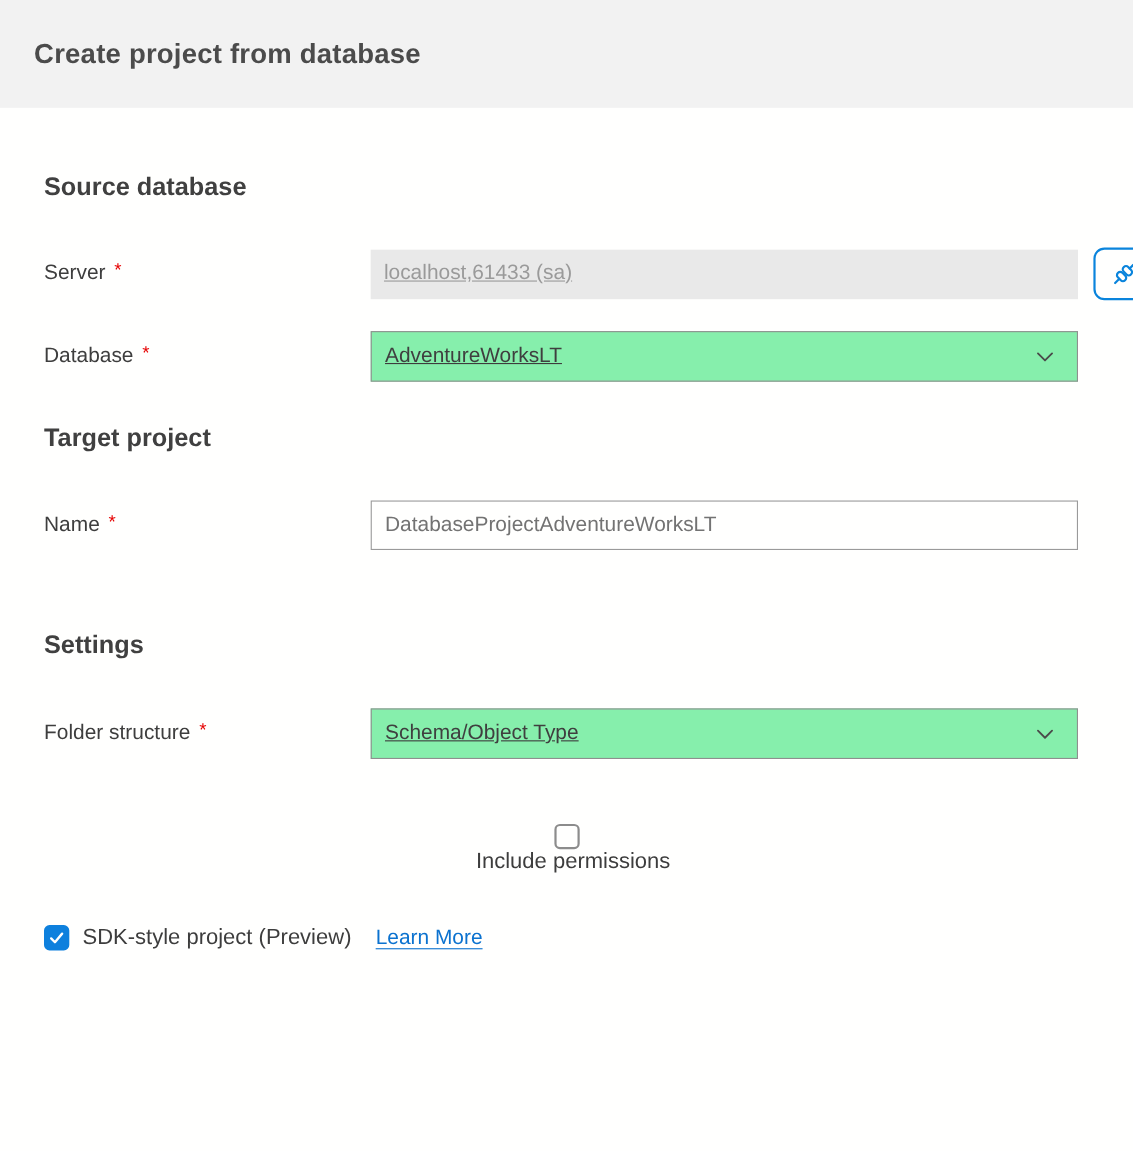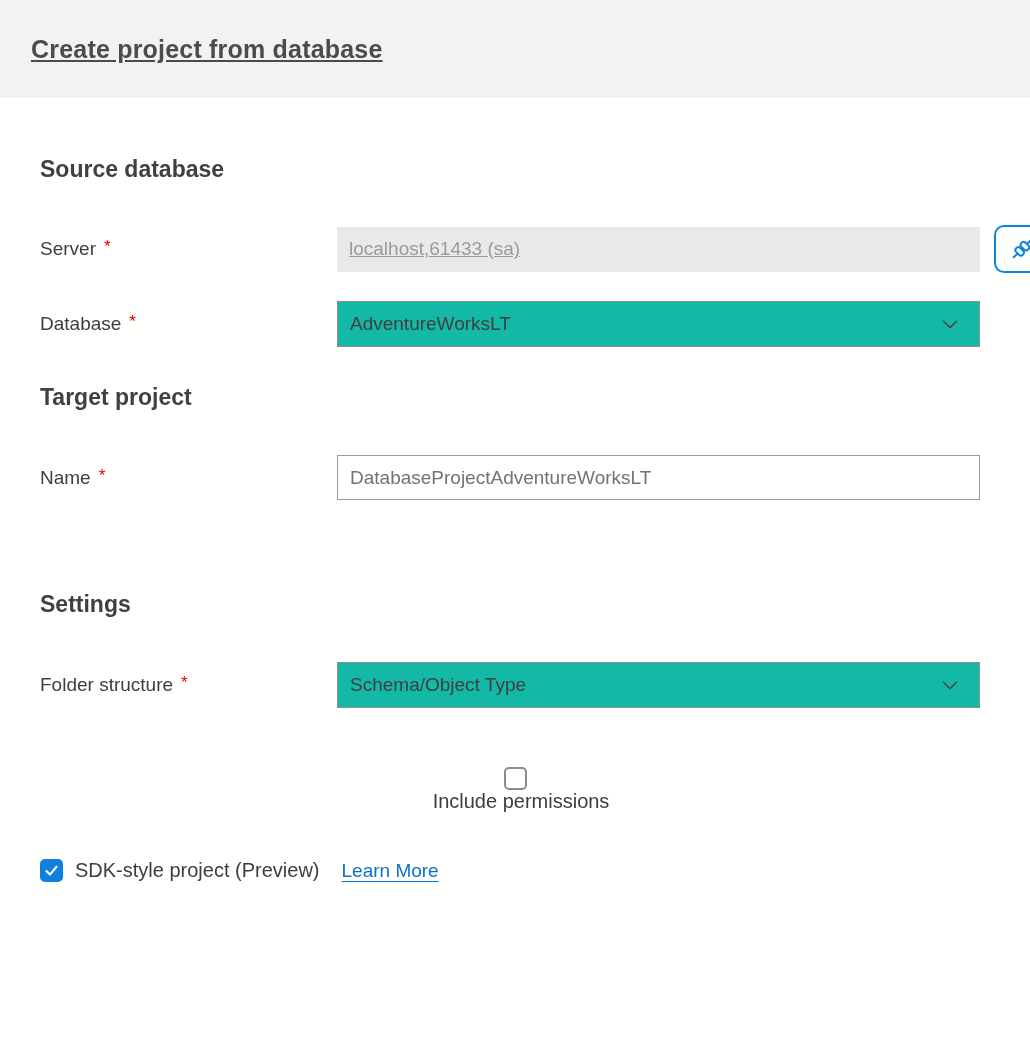--- a/index.html
+++ b/index.html
@@ -15,32 +15,31 @@
     background:#f2f2f2;
     display:flex;
     align-items:center;
     padding-left:31px;
   }
   .dialog-title {
     font-size:25px;
     font-weight:bold;
     color:#4b4b4b;
     letter-spacing:.2px;
-    text-decoration:underline;
   }
   .content { padding:0 40px; }
   .section-heading {
     font-size:23px;
     font-weight:bold;
     color:#404040;
     line-height:28px;
   }
   #heading-source   { margin-top:57px;  margin-bottom:42px; }
   #heading-target   { margin-top:36px;  margin-bottom:44px; }
-  #heading-settings { margin-top:90px;  margin-bottom:44px; }
+  #heading-settings { margin-top:72px;  margin-bottom:44px; }
 
   .form-row {
     display:flex;
     align-items:center;
     margin-bottom:28px;
     gap:48px;
   }
   .form-row:last-of-type { margin-bottom:0; }
   .row-label {
     width:249px;
@@ -77,26 +76,27 @@
     background:#e9e9e9;
     border:none;
     height:45px;
     color:#9a9a9a;
     text-decoration:underline;
   }
   .select-box {
     width:643px;
     height:46px;
     border:1.5px solid #8f8f8f;
-    background:#14b8a6;
+    background:#86efac;
     display:flex;
     align-items:center;
     justify-content:space-between;
     padding:0 18px 0 12px;
     cursor:pointer;
+    text-decoration:underline;
   }
   .select-value { font-size:19px; color:#3f3f3f; }
   .chevron { width:22px; height:22px; flex:0 0 22px; }
 
   .icon-btn {
     margin-left:14px;
     width:55px;
     height:48px;
     border:2px solid #0a84dc;
     border-radius:10px;

